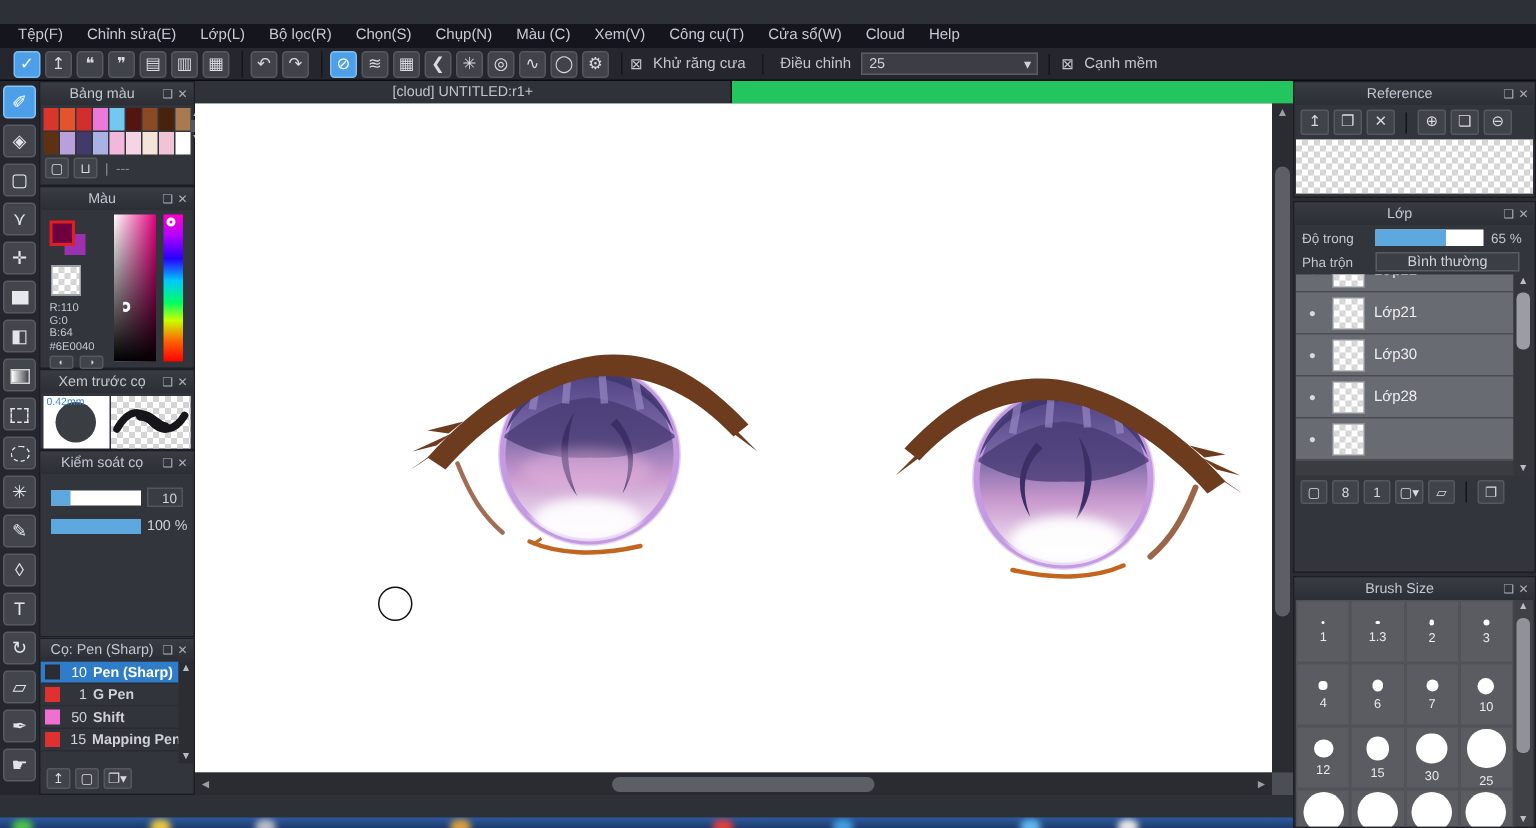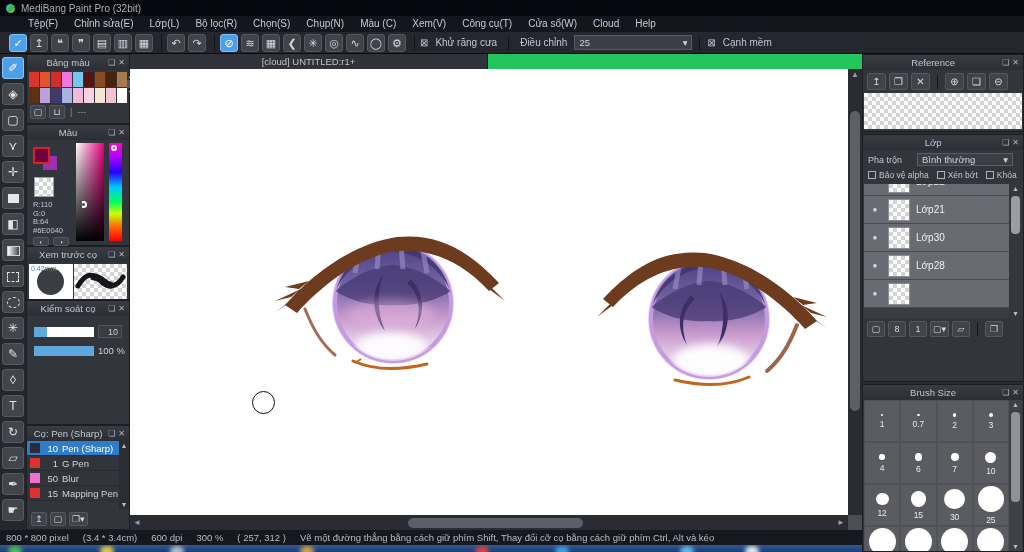--- a/index.html
+++ b/index.html
@@ -6,21 +6,21 @@
   html,body { width:1024px; height:552px; overflow:hidden; background:#101116;
     font-family:"Liberation Sans", sans-serif; }
   #app { position:relative; width:1024px; height:552px; background:#2e3037; overflow:hidden; }
 
   
   .titlebar { position:absolute; left:0; top:0; width:1024px; height:16px; background:#07080e;
     color:#a8adb6; font-size:10px; display:flex; align-items:center; gap:6px; padding-left:6px; }
   .appicon { width:9px; height:9px; border-radius:50%;
     background:linear-gradient(135deg,#4bb9e8 0%,#35b34a 55%,#e8b23a 100%); }
   .menubar { position:absolute; left:0; top:16px; width:1024px; height:16px; background:#15161d;
-    display:flex; align-items:center; padding-left:20px; }
+    display:flex; align-items:center; padding-left:4px; }
   .menu-item { color:#c6cad2; font-size:10px; padding:0 8px; line-height:16px; cursor:default; }
   .toolbar { position:absolute; left:0; top:32px; width:1024px; height:22px; background:#26272e;
     border-bottom:1px solid #0b0c10; display:flex; align-items:center; gap:3px; padding-left:4px; }
   .tbgroup { display:flex; align-items:center; gap:3px; padding:0 5px; }
   .tbgroup + .tbgroup { border-left:1px solid #14151a; }
   .tbtn { width:18px; height:18px; background:#41434b; border:1px solid #565860; border-radius:3px;
     color:#d8dade; font-size:11px; line-height:16px; text-align:center; display:inline-block; }
   .tbtn.active { background:#4da0e8; border-color:#7cc0f4; color:#fff; }
   .tb-label { color:#c2c6ce; font-size:10px; margin:0 4px; white-space:nowrap; }
   .tb-check { color:#c2c6ce; font-size:10px; }
@@ -102,21 +102,21 @@
   .val-text { color:#cfd2d8; font-size:9.5px; }
 
   
   #brushlist { flex:1; display:flex; flex-direction:column; }
   .brush-rows { flex:1; overflow:hidden; position:relative; padding-right:10px; }
   .brush-row { height:15px; display:flex; align-items:center; gap:4px; padding-left:3px;
     background:#32343b; border-bottom:1px solid #2a2c32; color:#cfd2d8; font-size:9.5px; white-space:nowrap; }
   .brush-row.sel { background:#2f7cc8; color:#fff; }
   .brush-row .bsw { width:10px; height:10px; flex:0 0 aupx; }
   .brush-row .bsz { width:14px; text-align:right; }
-  .brush-row .bnm { overflow:hidden; font-weight:normal; }
+  .brush-row .bnm { overflow:hidden; font-weight:bold; }
   .bl-scroll { position:absolute; right:0; top:0; bottom:0; width:10px; background:#2b2d33;
     display:flex; flex-direction:column; align-items:center; color:#b8bcc4; font-size:7px; justify-content:space-between; padding:1px 0; }
   .brush-btns { height:20px; display:flex; align-items:center; gap:3px; padding-left:4px; }
 
   
   .canvas-area { position:absolute; left:130px; top:54px; width:732px; height:476px; background:#4b4e55; }
   .tabstrip { height:15px; background:#22c55e; display:flex; }
   .tab { width:358px; background:#30323a; border-right:1px solid #14151a; color:#c0c3ca; font-size:9.5px;
     text-align:center; line-height:15px; white-space:nowrap; overflow:hidden; }
   .white-canvas { position:absolute; left:0; top:15px; width:718px; height:446px; background:#fff; overflow:hidden; }
@@ -139,21 +139,21 @@
   #reference { height:78px; }
   .ref-btns { display:flex; align-items:center; gap:3px; padding:3px 4px; }
   .ref-btns .mini-btn { min-width:19px; height:17px; font-size:10px; line-height:15px; }
   .ref-area { height:36px; margin:0 1px; }
   #layerpanel { height:248px; position:relative; }
   .lp-row { display:flex; align-items:center; gap:5px; padding:3px 5px 1px 5px; }
   .lp-label { color:#c2c6ce; font-size:9px; width:44px; }
   .lp-slider { width:72px; height:11px; background:#fff; position:relative; }
   .lp-slider .fill { position:absolute; left:0; top:0; bottom:0; width:65%; background:#5ea8e0; }
   .lp-val { color:#c2c6ce; font-size:9px; }
-  .lp-drop { width:96px; height:13px; }
+  .lp-drop { width:96px; height:13px;flex-direction:column; }
   .lp-checks { display:flex; gap:8px; padding:3px 5px; }
   .lp-checks label { display:flex; align-items:center; gap:3px; color:#c2c6ce; font-size:8.5px; }
   .cbx { width:8px; height:8px; border:1px solid #aeb2ba; background:transparent; display:inline-block; }
   .layer-rows { height:134px; margin:1px 1px 0 1px; overflow:hidden; background:#3a3c42; position:relative; padding-right:13px; }
   .layer-row { height:28px; background:#686b71; border-bottom:1px solid #4a4c52; display:flex; align-items:center; gap:6px; padding-left:4px; }
   .layer-row .eye-dot { width:14px; color:#d6d9de; font-size:8px; text-align:center; }
   .layer-row .thumb { width:22px; height:22px; border:1px solid #8a8d93; }
   .layer-row .lname { color:#eef0f2; font-size:10px; }
   .ly-scroll { position:absolute; right:0; top:0; bottom:0; width:13px; background:#34363c;
     display:flex; flex-direction:column; align-items:center; justify-content:space-between; color:#b8bcc4; font-size:7px; padding:1px 0; }
@@ -175,24 +175,20 @@
     color:#b8bbc1; font-size:9.5px; display:flex; align-items:center; gap:14px; padding-left:6px; white-space:nowrap; overflow:hidden; }
   .taskbar { position:absolute; left:0; top:545px; width:862px; height:7px;
     background:linear-gradient(#2d5a9e,#1e3c6e); overflow:hidden; }
   .taskbar i { position:absolute; top:1px; width:14px; height:10px; border-radius:50%; filter:blur(2px); display:block; }
 </style>
 </head>
 <body>
 
 <div id="app">
 
-  <div class="titlebar">
-    <span class="appicon"></span>
-    <span>MediBang Paint Pro (32bit)</span>
-  </div>
 
   <div class="menubar" id="menubar">
       <span class="menu-item">Tệp(F)</span>
       <span class="menu-item">Chỉnh sửa(E)</span>
       <span class="menu-item">Lớp(L)</span>
       <span class="menu-item">Bộ lọc(R)</span>
       <span class="menu-item">Chọn(S)</span>
       <span class="menu-item">Chụp(N)</span>
       <span class="menu-item">Màu (C)</span>
       <span class="menu-item">Xem(V)</span>
@@ -387,21 +383,21 @@
             <span class="bnm">Pen (Sharp)</span>
           </div>
           <div class="brush-row">
             <span class="bsw" style="background: rgb(224, 48, 48); width: 10px; height: 10px;"></span>
             <span class="bsz">1</span>
             <span class="bnm">G Pen</span>
           </div>
           <div class="brush-row">
             <span class="bsw" style="background: rgb(240, 112, 208); width: 10px; height: 10px;"></span>
             <span class="bsz">50</span>
-            <span class="bnm">Blur</span>
+            <span class="bnm">Shift</span>
           </div>
           <div class="brush-row">
             <span class="bsw" style="background: rgb(224, 48, 48); width: 10px; height: 10px;"></span>
             <span class="bsz">15</span>
             <span class="bnm">Mapping Pen</span>
           </div>
           <div class="bl-scroll">
           <span>▲</span>
           <span>▼</span>
         </div>
@@ -524,40 +520,33 @@
       <div class="ref-area checker"></div>
     </div>
 
     <div class="panel" id="layerpanel">
       <div class="phead">
         <span class="ptitle">Lớp</span>
         <span class="pico">❏</span>
         <span class="pico">✕</span>
       </div>
       <div class="lp-row">
+        <span class="lp-label">Độ trong</span>
+        <span class="lp-slider">
+            <span class="fill"></span>
+          </span>
+        <span class="lp-val">65 %</span>
+      </div>
+      <div class="lp-row">
         <span class="lp-label">Pha trộn</span>
         <span class="dropdown lp-drop">
           <span>Bình thường</span>
           <span>▾</span>
         </span>
       </div>
-      <div class="lp-checks" id="lp-checks">
-          <label>
-            <span class="cbx"></span>
-            <span>Bảo vệ alpha</span>
-          </label>
-          <label>
-            <span class="cbx"></span>
-            <span>Xén bớt</span>
-          </label>
-          <label>
-            <span class="cbx"></span>
-            <span>Khóa</span>
-          </label>
-        </div>
       <div class="layer-rows" id="layer-rows">
 
       <div class="layer-row" style="margin-top: -16px;">
             <span class="eye-dot">●</span>
             <span class="thumb checker"></span>
             <span class="lname">Lớp22</span>
           </div>
           <div class="layer-row">
             <span class="eye-dot">●</span>
             <span class="thumb checker"></span>
@@ -601,21 +590,21 @@
         <span class="pico">❏</span>
         <span class="pico">✕</span>
       </div>
       <div class="bs-grid" id="bs-grid">
           <div class="bs-cell">
             <span class="bs-dot" style="width: 2.45px; height: 2.45px;"></span>
             <span class="bs-lbl">1</span>
           </div>
           <div class="bs-cell">
             <span class="bs-dot" style="width: 2.925px; height: 2.925px;"></span>
-            <span class="bs-lbl">0.7</span>
+            <span class="bs-lbl">1.3</span>
           </div>
           <div class="bs-cell">
             <span class="bs-dot" style="width: 3.4px; height: 3.4px;"></span>
             <span class="bs-lbl">2</span>
           </div>
           <div class="bs-cell">
             <span class="bs-dot" style="width: 4.35px; height: 4.35px;"></span>
             <span class="bs-lbl">3</span>
           </div>
           <div class="bs-cell">
@@ -668,28 +657,20 @@
           </div>
         </div>
       <div class="bs-scroll">
         <span>▲</span>
         <span class="thumb"></span>
         <span>▼</span>
       </div>
     </div>
   </div>
 
-  <div class="statusbar" id="status-segs">
-      <span>800 * 800 pixel</span>
-      <span>(3.4 * 3.4cm)</span>
-      <span>600 dpi</span>
-      <span>300 %</span>
-      <span>( 257, 312 )</span>
-      <span>Vẽ một đường thẳng bằng cách giữ phím Shift, Thay đổi cỡ cọ bằng cách giữ phím Ctrl, Alt và kéo</span>
-    </div>
   <div class="taskbar">
     <i style="left:8px;  background:#4cc04c;"></i>
     <i style="left:100px;background:#e8c840;"></i>
     <i style="left:170px;background:#b8bcc4;"></i>
     <i style="left:300px;background:#d8a040;"></i>
     <i style="left:475px;background:#e04040;"></i>
     <i style="left:555px;background:#40a0e0;"></i>
     <i style="left:680px;background:#60b8f0;"></i>
     <i style="left:745px;background:#e8e8e8;"></i>
   </div>

